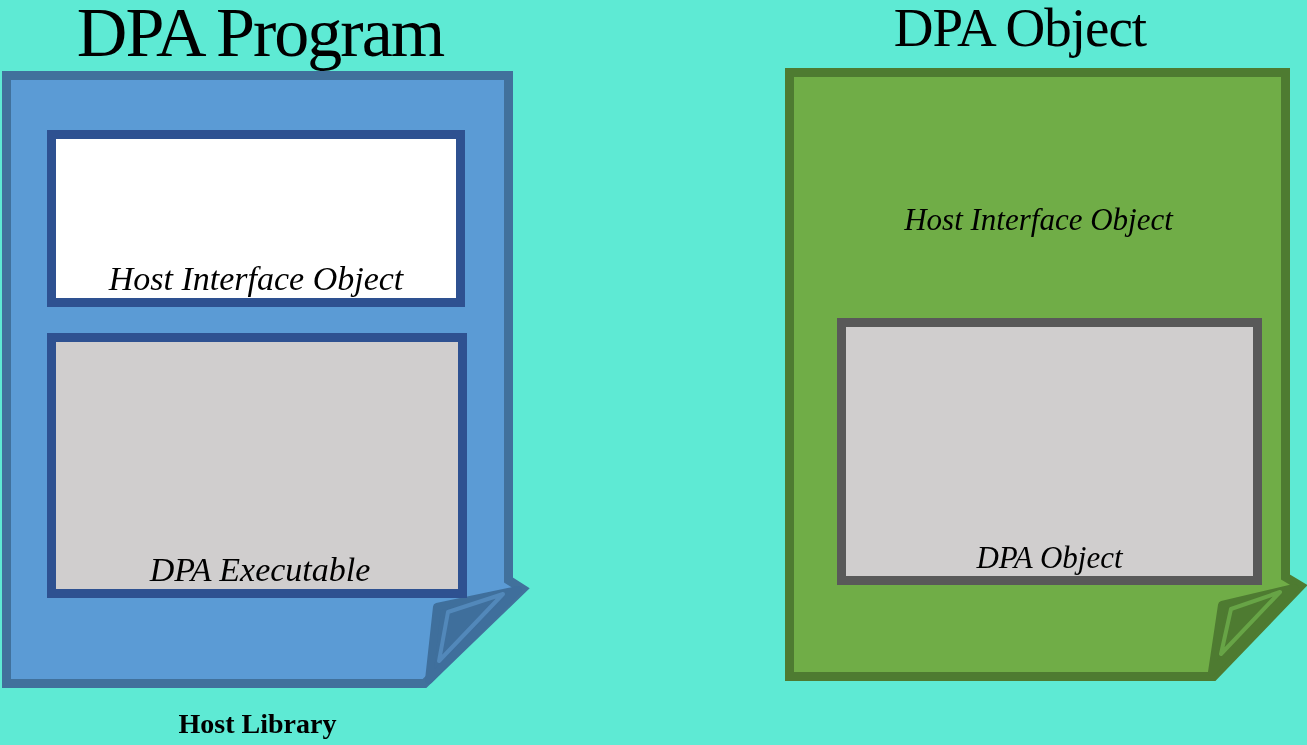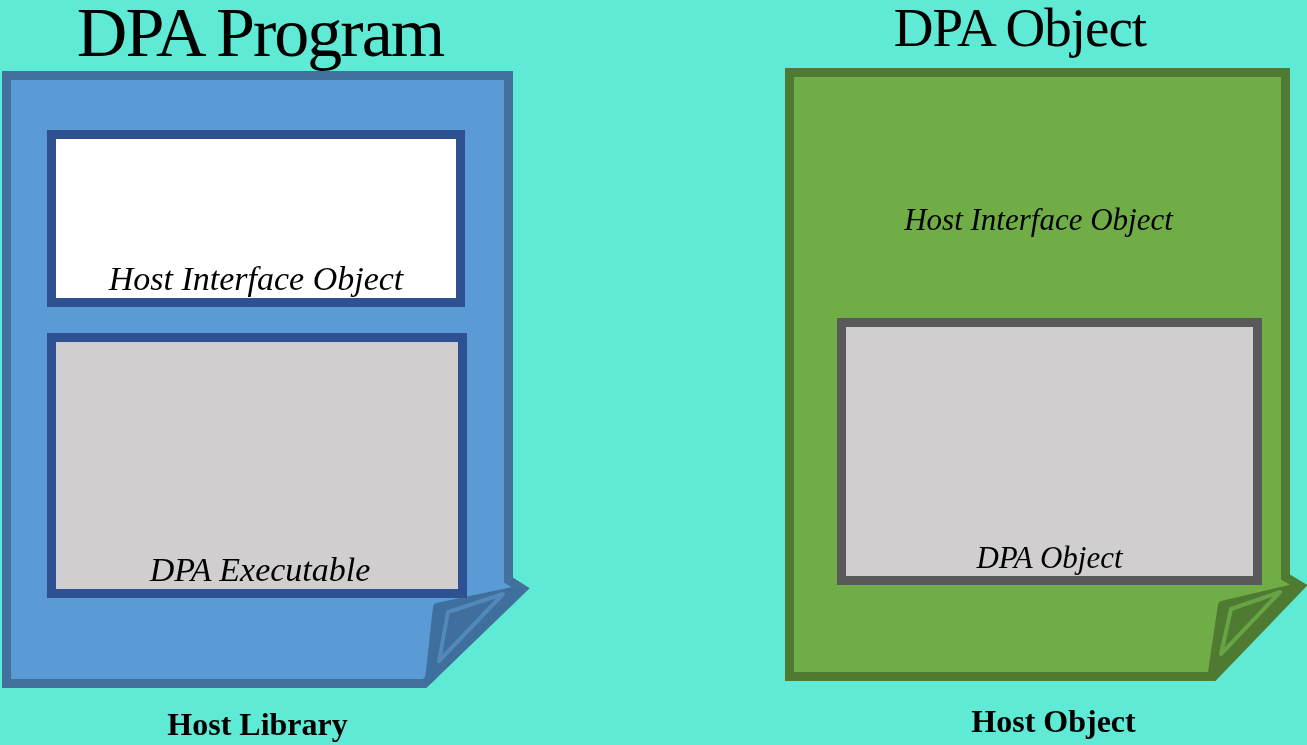--- a/index.html
+++ b/index.html
@@ -59,21 +59,21 @@
     font-size: 31px;
   }
   #host-interface-overlay {
     left: 790px; top: 182px; width: 497px; height: 56px;
     font-size: 31px;
     background: transparent; border: none;
   }
   .caption {
     position: absolute;
     font-weight: bold;
-    font-size: 32px;
+    font-size: 28px;
     line-height: 42px;
     text-align: center;
     white-space: nowrap;
     color: #000;
   }
   #caption-left { left: 0; top: 703px; width: 515px; }
   #caption-right { left: 800px; top: 700px; width: 507px; }
 </style>
 </head>
 <body>
@@ -102,15 +102,14 @@
   </div>
 
   <div class="box" id="host-interface-overlay">
     <span>Host Interface Object</span>
   </div>
   <div class="box" id="dpa-object-box">
     <span>DPA Object</span>
   </div>
 
   <div class="caption" id="caption-left">Host Library</div>
-  <div class="caption" id="caption-right">Host Object</div>
 
 </div>
 
 </body></html>

